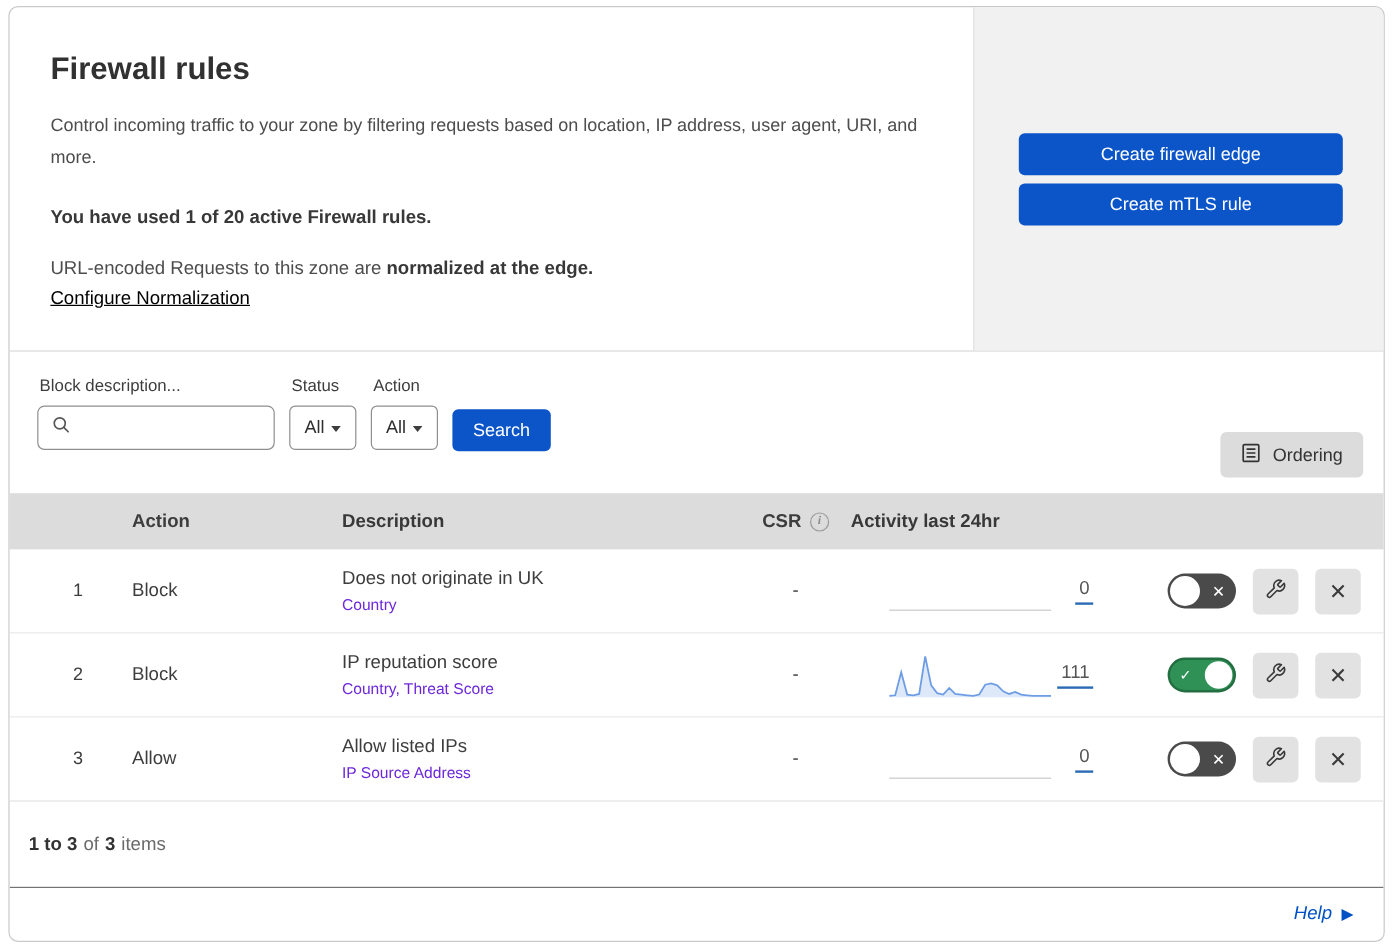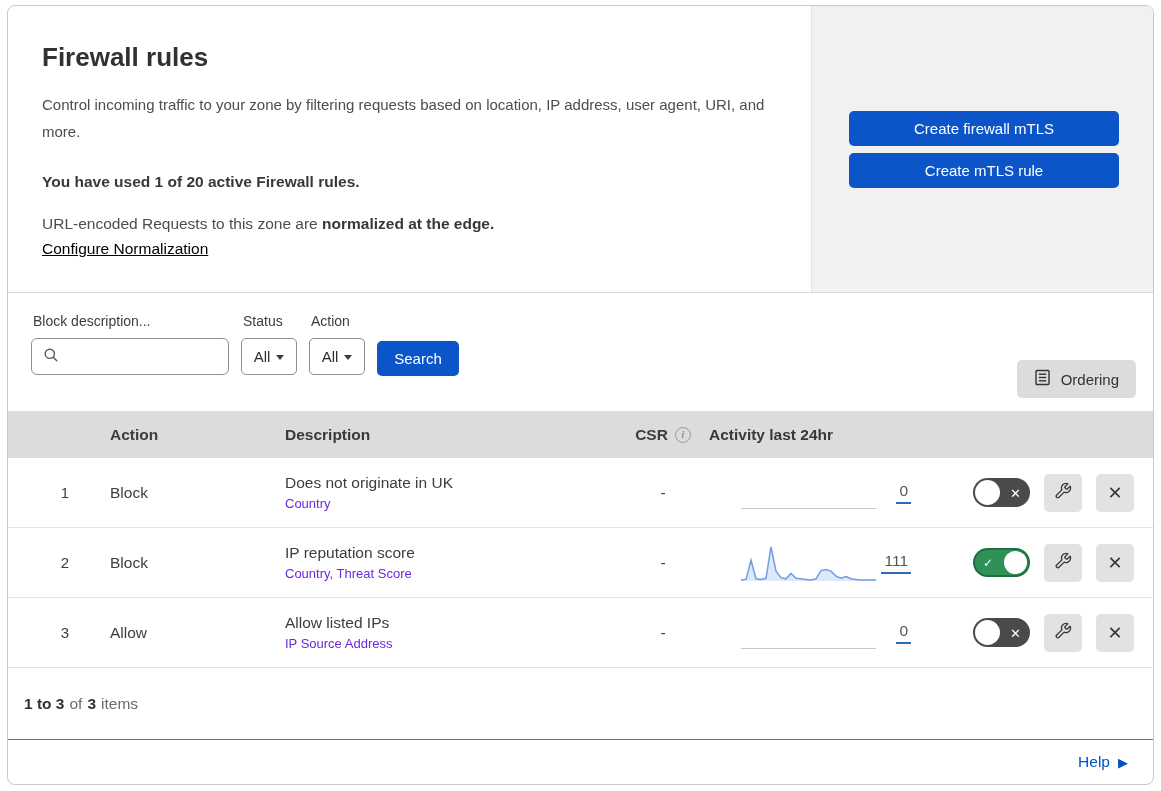--- a/index.html
+++ b/index.html
@@ -72,38 +72,38 @@
   .toggle.on .tog-sym { left:8px; font-size:12px; }
   .icon-btn { width:38px; height:38px; background:#e2e2e2; border:none; border-radius:5px;
     display:flex; align-items:center; justify-content:center; cursor:pointer; color:#3a3a3a; }
   .x-glyph { font-size:18px; color:#3a3a3a; line-height:1; }
   
   .table-footer { height:72px; flex-shrink:0; display:flex; align-items:center; gap:5px;
     padding-left:16px; font-size:15.5px; color:#6a6a6a; border-bottom:1px solid #737373; }
   .table-footer .fb { color:#333; font-weight:700; }
   .help-bar { flex:1; display:flex; align-items:center; justify-content:flex-end; padding-right:25px; }
   .help-link { color:#0051c3; font-size:15.5px; display:flex; align-items:center; gap:8px;
-    cursor:pointer; text-decoration:none; }
+    cursor:pointer; text-decoration:none;font-style:italic; }
   .help-arrow { font-size:13px; }
 </style>
 </head>
 <body>
 
 <div class="card">
 
   <div class="hero">
     <div class="hero-left">
       <h1 class="hero-title">Firewall rules</h1>
       <p class="hero-desc">Control incoming traffic to your zone by filtering requests based on location, IP address, user agent, URI, and more.</p>
       <p class="hero-usage">You have used 1 of 20 active Firewall rules.</p>
       <p class="hero-norm"><span>URL-encoded Requests to this zone are </span><strong>normalized at the edge.</strong></p>
       <a class="hero-link">Configure Normalization</a>
     </div>
     <div class="hero-right">
-      <button class="btn-primary">Create firewall mTLS</button>
+      <button class="btn-primary">Create firewall edge</button>
       <button class="btn-primary">Create mTLS rule</button>
     </div>
   </div>
 
   <div class="filterbar">
     <div class="fgroup">
       <label>Block description...</label>
       <div class="search-box">
         <span>
           <svg width="16" height="16" viewBox="0 0 16 16">

